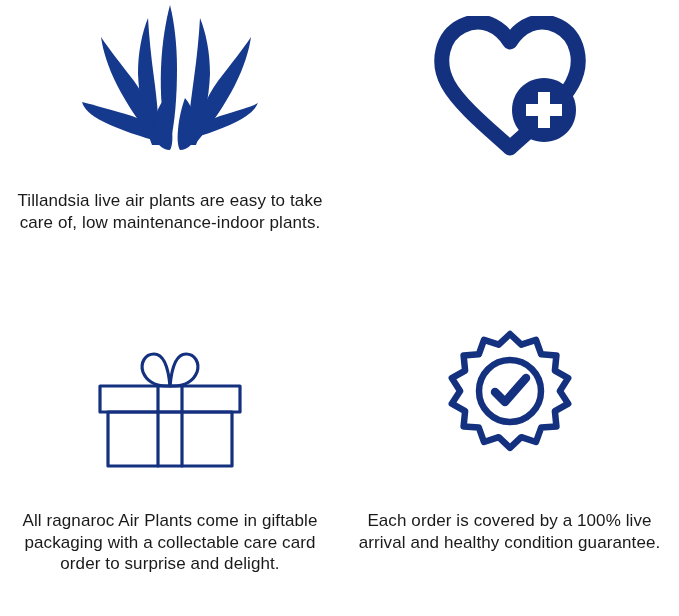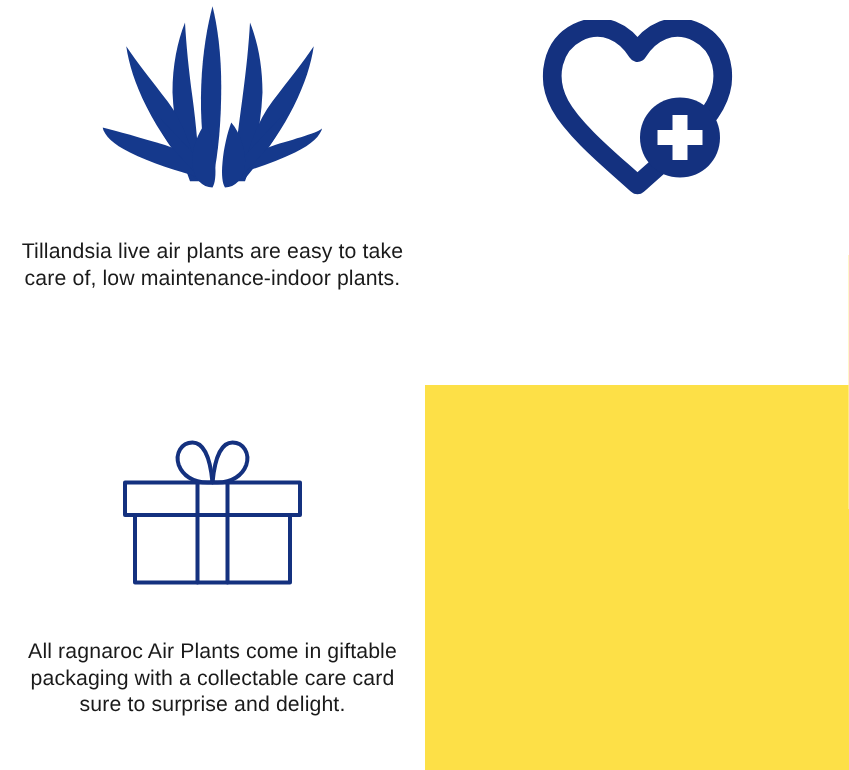--- a/index.html
+++ b/index.html
@@ -11,21 +11,21 @@
     font-family: "Liberation Sans", sans-serif;
     overflow: hidden;
   }
 
   #feature-grid {
     width: 679px;
     height: 616px;
     display: grid;
     grid-template-columns: 340px 339px;
     grid-template-rows: 308px 308px;
-    background: #fde047;
+    background: #404040;
   }
 
   .feature-cell {
     display: flex;
     flex-direction: column;
     align-items: center;
     position: relative;
     background: #ffffff;
     overflow: hidden;
   }
@@ -130,17 +130,35 @@
           <line x1="66" y1="40" x2="66" y2="66"></line>
           <line x1="90" y1="40" x2="90" y2="66"></line>
 
           <line x1="66" y1="66" x2="66" y2="120"></line>
           <line x1="90" y1="66" x2="90" y2="120"></line>
         </g>
       </svg>
     </div>
     <div class="feature-caption">All ragnaroc Air Plants come in giftable
 packaging with a collectable care card
-sure to surprise and delight.</div>
+order to surprise and delight.</div>
   </div>
 
+  <div class="feature-cell cell-bottom-right">
+    <div class="icon-wrap">
+      <svg width="132" height="132" viewBox="0 0 132 132">
+
+        <path d="M66 4 L77.3 14.6 L92 9.8 L97.2 24.3 L112.4 25.4 L110.9 40.6
+                 L124.2 48.1 L115.9 60.9 L124.2 73.7 L110.9 81.2 L112.4 96.4
+                 L97.2 97.5 L92 112 L77.3 107.2 L66 117.8 L54.7 107.2 L40 112
+                 L34.8 97.5 L19.6 96.4 L21.1 81.2 L7.8 73.7 L16.1 60.9
+                 L7.8 48.1 L21.1 40.6 L19.6 25.4 L34.8 24.3 L40 9.8 L54.7 14.6 Z" fill="none" stroke="#14317F" stroke-width="6.5" stroke-linejoin="round"></path>
+
+        <circle cx="66" cy="61" r="31" fill="none" stroke="#14317F" stroke-width="6.5"></circle>
+
+        <path d="M51 62 L61 72 L82 48" fill="none" stroke="#14317F" stroke-width="8.5" stroke-linecap="round" stroke-linejoin="round"></path>
+      </svg>
+    </div>
+    <div class="feature-caption">Each order is covered by a 100% live
+arrival and healthy condition guarantee.</div>
+  </div>
 
 </div>
 
 </body></html>

